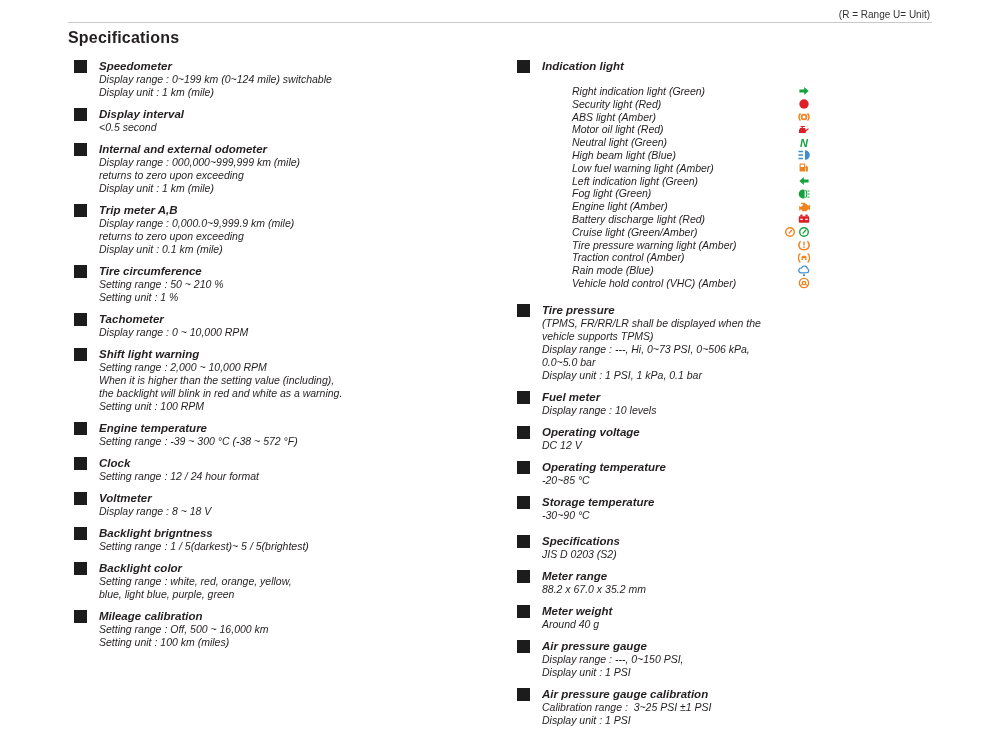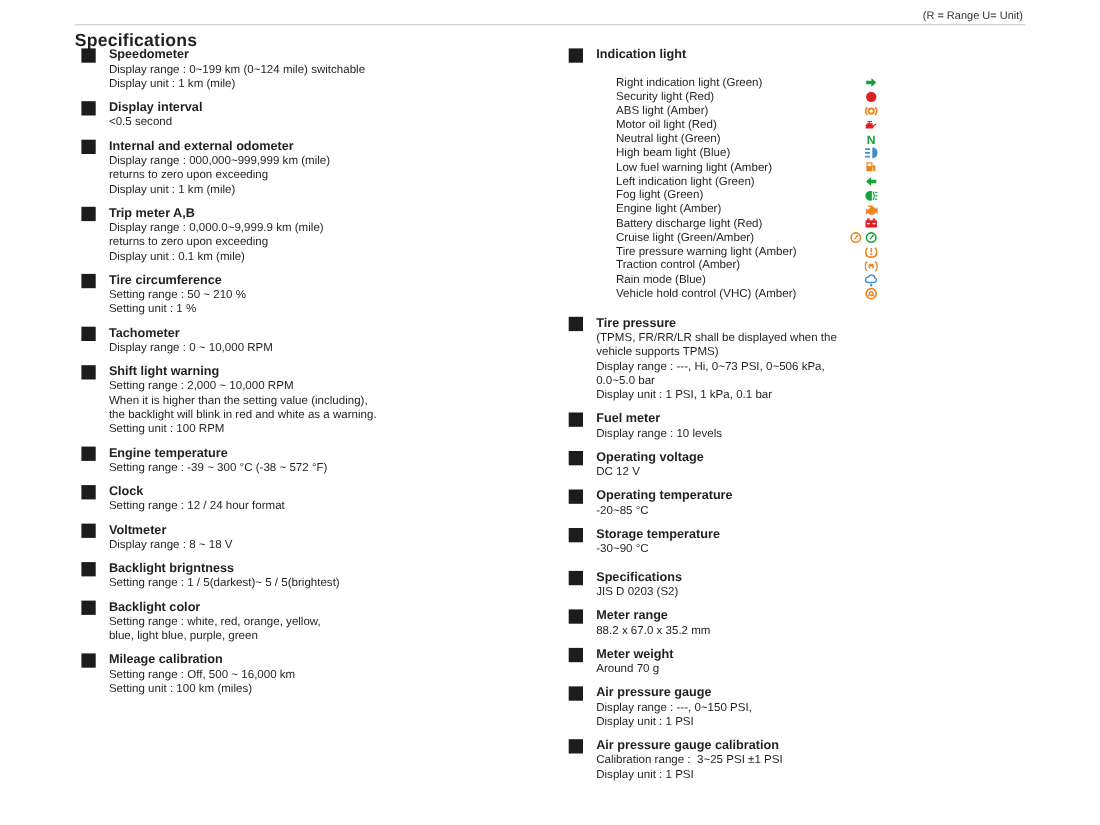--- a/index.html
+++ b/index.html
@@ -4,35 +4,35 @@
 <style>
   html,body{margin:0;padding:0;}
   body{
     width:1000px;height:750px;position:relative;background:#ffffff;
     font-family:"Liberation Sans", sans-serif;color:#231f20;overflow:hidden;
   }
   .corner-note{position:absolute;top:9px;right:70px;font-size:10px;color:#333;}
   .top-rule{position:absolute;top:22px;left:68px;width:864px;height:1px;background:#c9c9c9;}
   .page-title{position:absolute;top:29px;left:68px;font-size:16px;font-weight:700;margin:0;letter-spacing:.2px;}
 
-  .col{position:absolute;top:44px;}
+  .col{position:absolute;top:60px;font-style:italic;}
   .col-left{left:74px;width:410px;}
   .col-right{left:517px;width:450px;}
 
   .item{margin-bottom:9px;}
   .head{display:flex;align-items:flex-start;}
   .bullet{width:13px;height:13px;background:#1c1c1c;flex:none;display:inline-block;}
   .t{font-size:11.5px;font-weight:700;margin:0 0 0 12px;line-height:13px;}
   .body{padding-left:25px;}
   .ln{font-size:10.5px;line-height:13px;white-space:pre-wrap;}
   .ln.ind2{padding-left:61px;}
   .gap-top{margin-top:13px;}
 
   .ind-list{padding-left:43px;margin:12px 0 14px 0;}
-  .irow{display:flex;justify-content:space-between;align-items:center;height:12.8px;width:238px;}
+  .irow{display:flex;justify-content:space-between;align-items:center;height:12.8px;width:238px;margin-left:12px;}
   .ilab{font-size:10.5px;line-height:12.8px;white-space:nowrap;}
   .icons{display:inline-flex;gap:2px;flex:none;}
   .icon{display:inline-flex;width:12px;height:12px;}
   .icon svg{width:12px;height:12px;display:block;}
   .green{color:#13a23c}.red{color:#dd1f26}.amber{color:#f0831f}.blue{color:#3e8ecf}
 </style>
 </head>
 <body>
 
 <div class="corner-note">(R = Range U= Unit)</div>
@@ -455,21 +455,21 @@
       <div class="ln">88.2 x 67.0 x 35.2 mm</div>
     </div>
   </div>
 
   <div class="item">
     <div class="head">
         <span class="bullet"></span>
         <h2 class="t">Meter weight</h2>
       </div>
     <div class="body">
-      <div class="ln">Around 70 g</div>
+      <div class="ln">Around 40 g</div>
     </div>
   </div>
 
   <div class="item">
     <div class="head">
         <span class="bullet"></span>
         <h2 class="t">Air pressure gauge</h2>
       </div>
     <div class="body">
       <div class="ln">Display range : ---, 0~150 PSI,</div>

